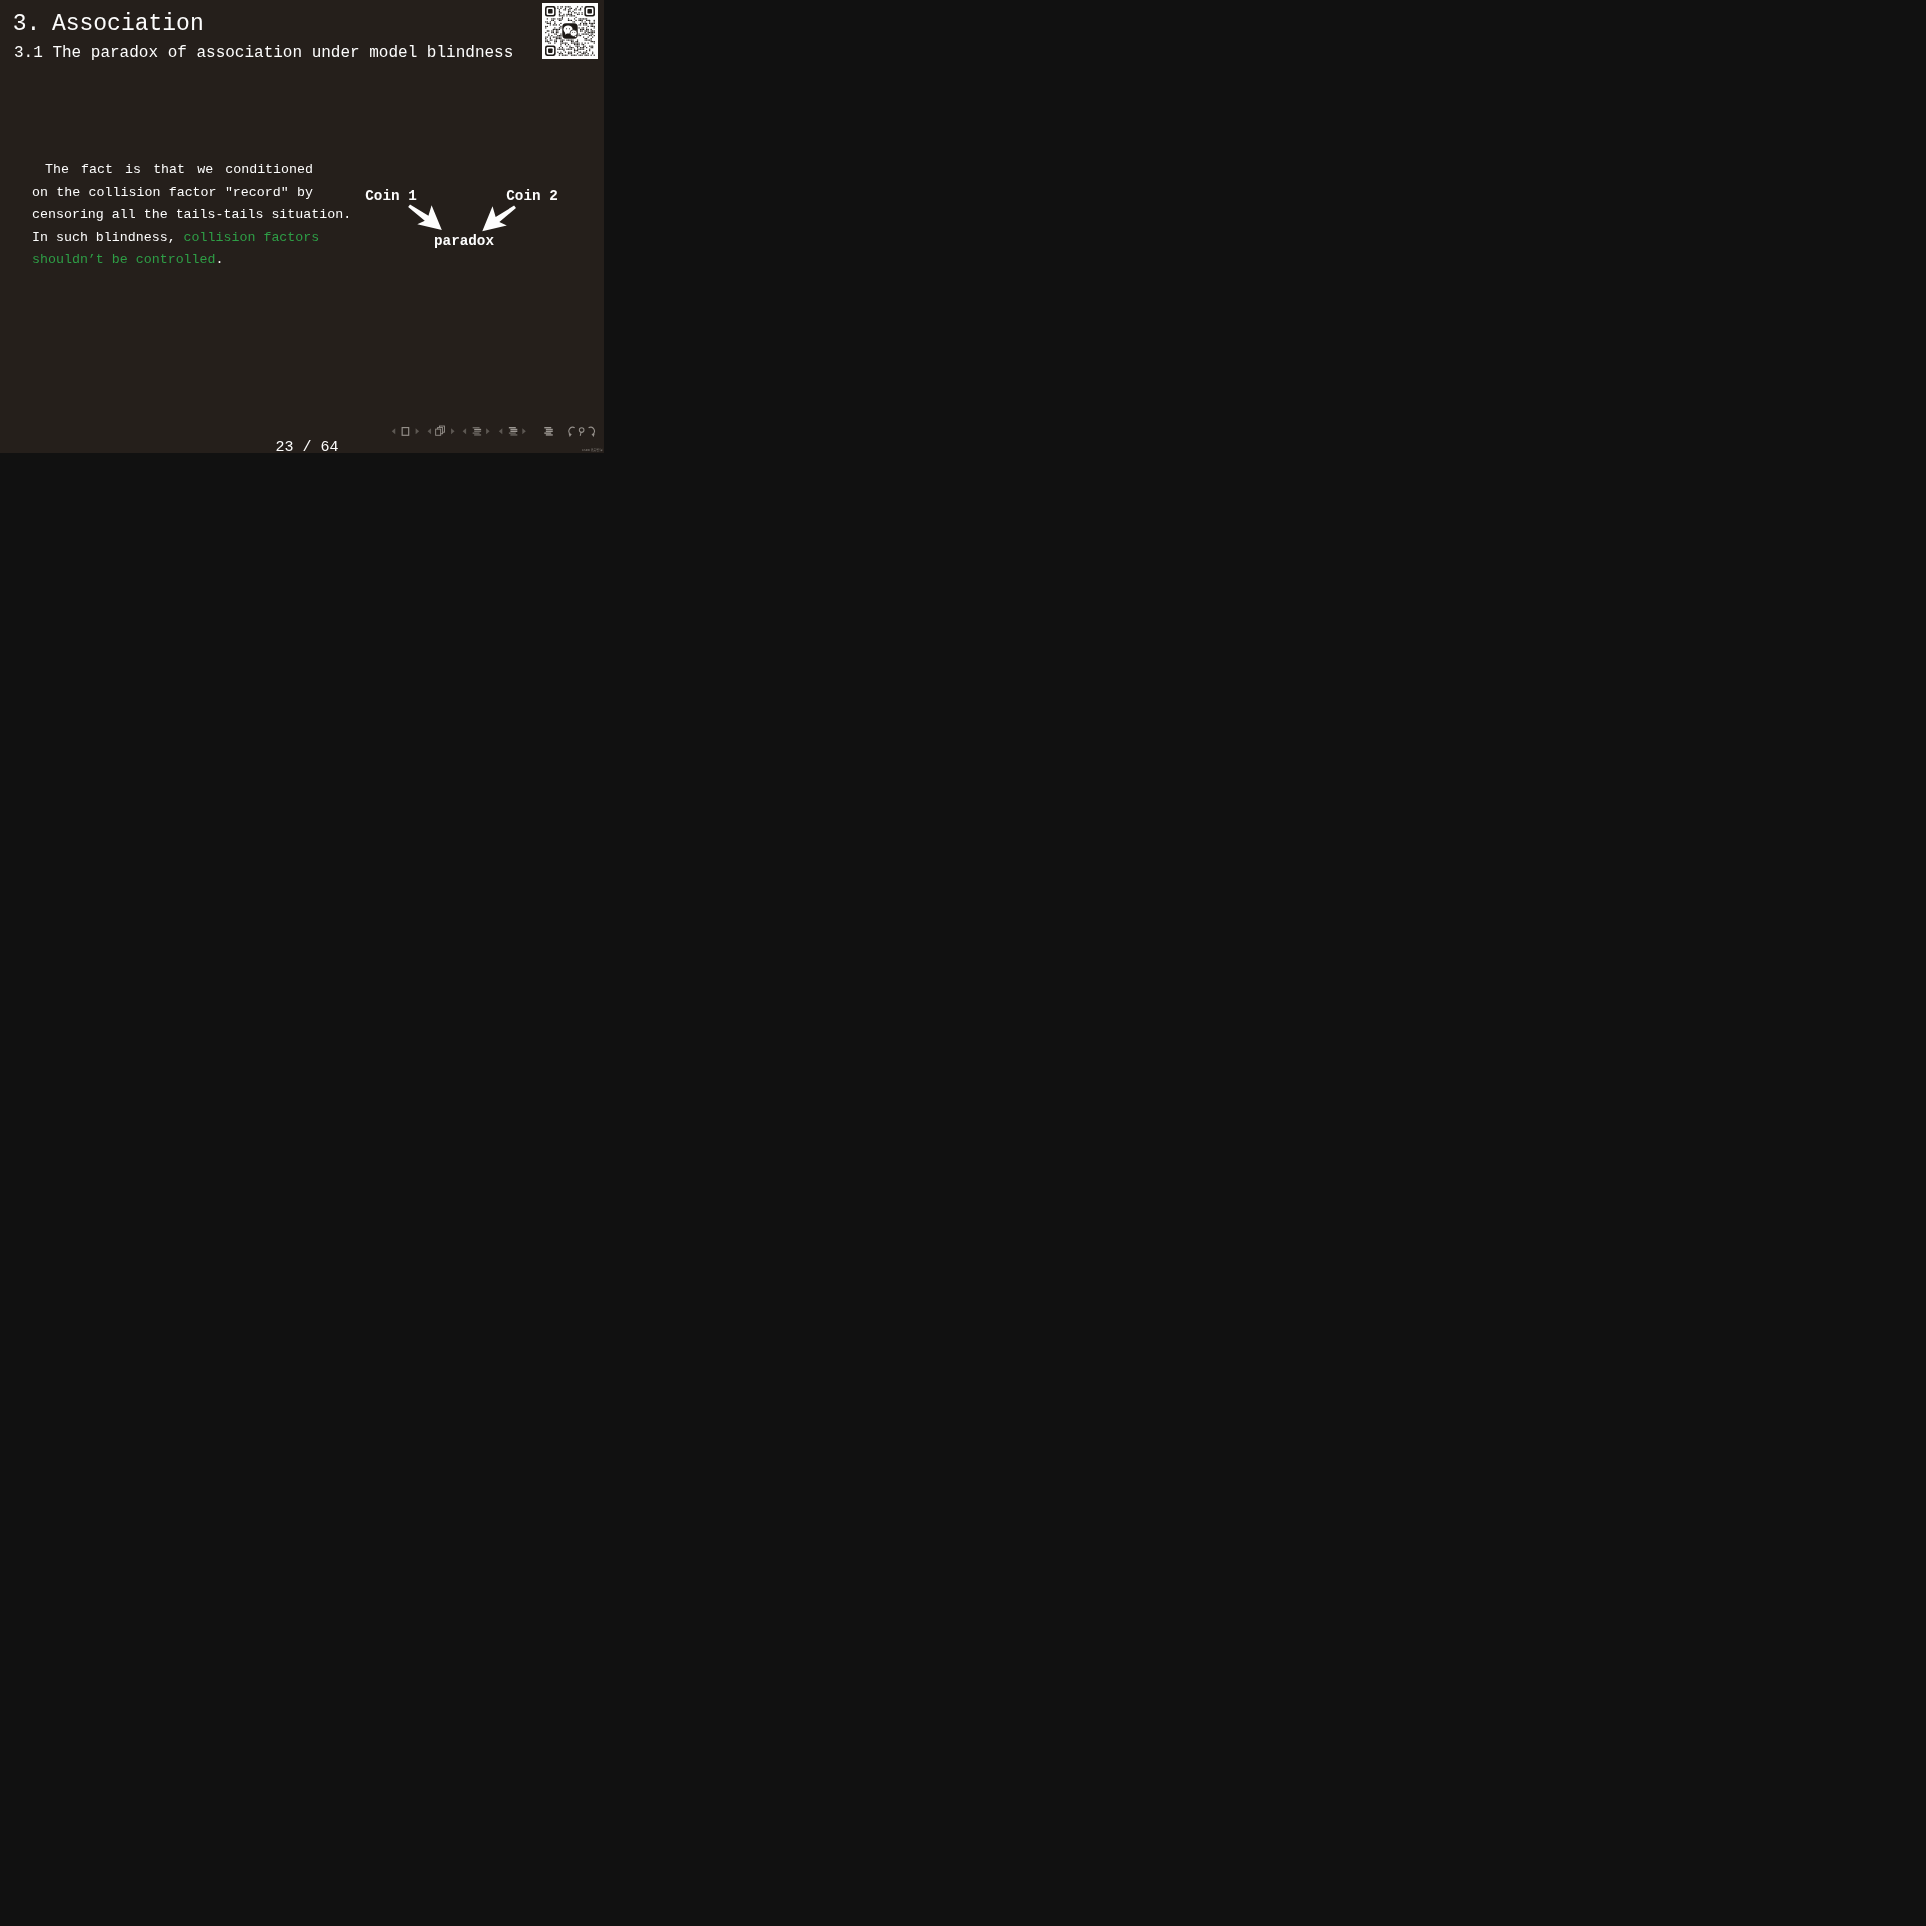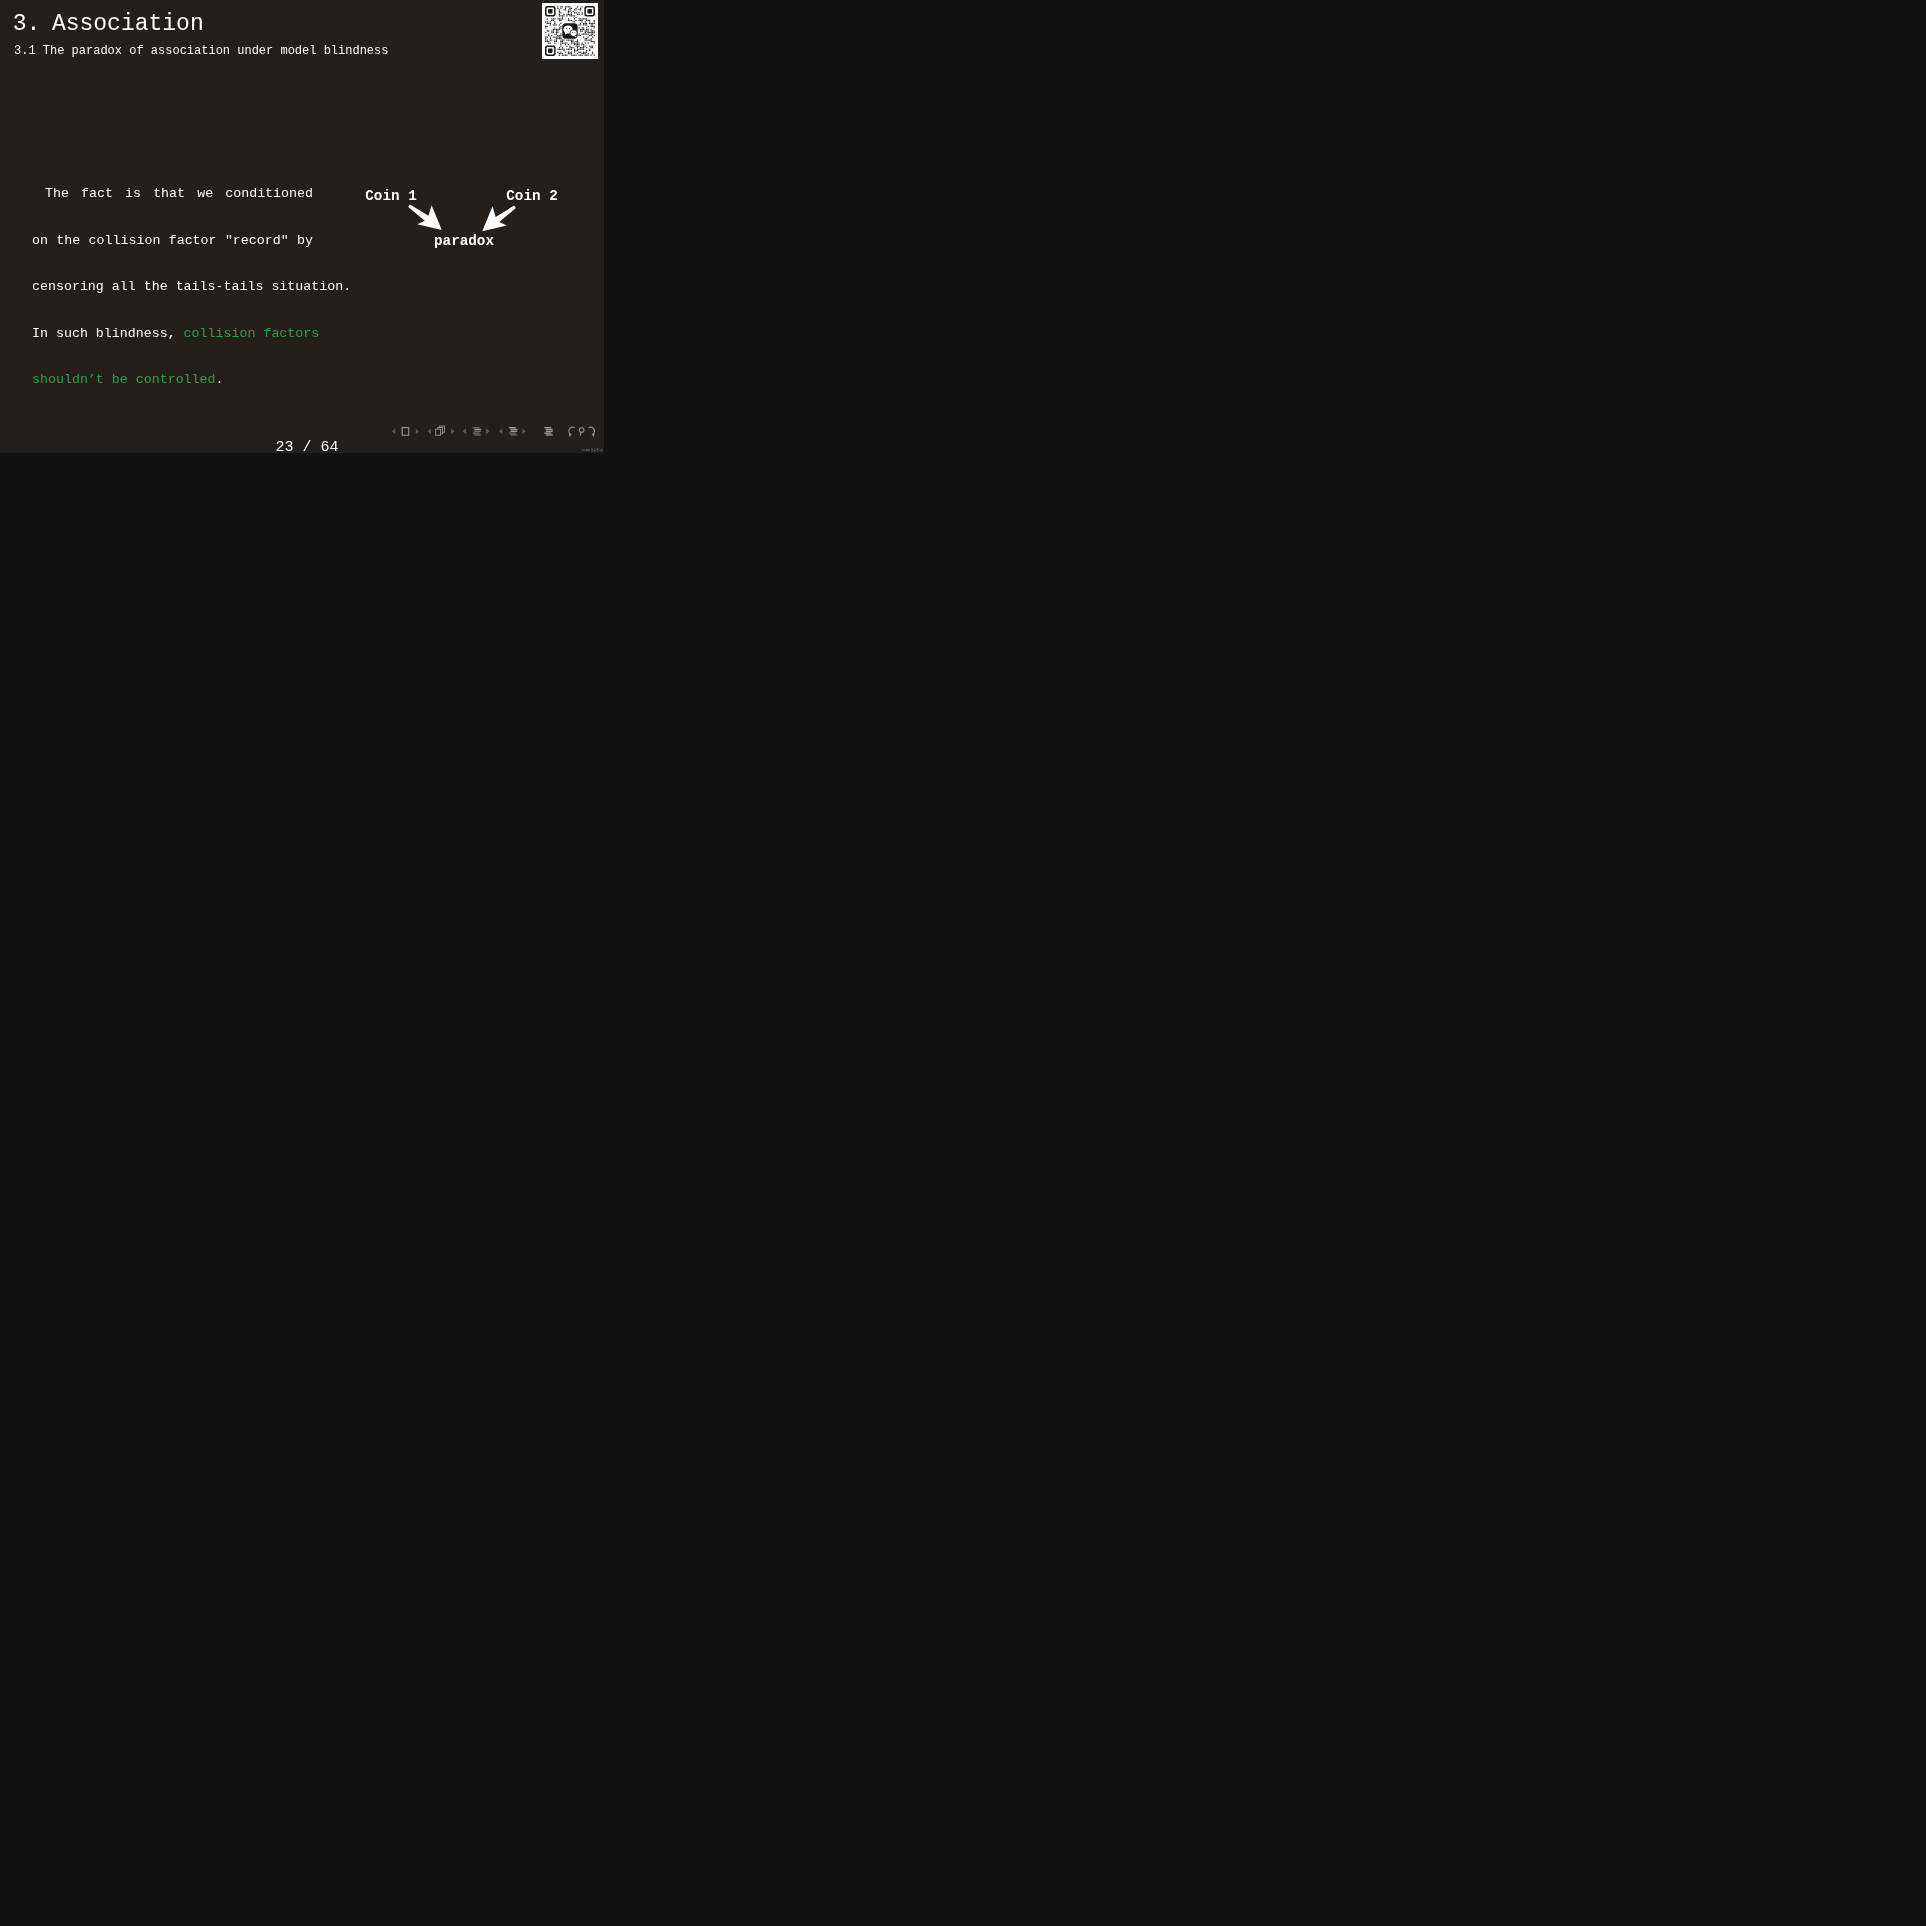--- a/index.html
+++ b/index.html
@@ -5,25 +5,25 @@
   html,body{margin:0;padding:0;background:#111;}
   .slide{
     position:relative;width:604px;height:453px;overflow:hidden;
     background:var(--bg,#251f1b);
     font-family:Liberation Mono, monospace;
     color:var(--fg,#fdfdfd);
   }
   .abs{position:absolute;}
   .title{left:12.7px;top:11.6px;font-size:23px;line-height:1.1;color:var(--fg);white-space:nowrap;}
   .title .sec-name{margin-left:11.6px;}
-  .subtitle{left:14px;top:44px;font-size:12px;line-height:1.2;color:var(--fg);white-space:nowrap;}
+  .subtitle{left:14px;top:44px;font-size:16px;line-height:1.2;color:var(--fg);white-space:nowrap;}
   .qr-box{left:542px;top:3.1px;width:56px;height:56px;}
   .qr-box svg{display:block;width:56px;height:56px;}
   .para{left:32px;top:159px;width:281px;font-size:13.3px;line-height:22.5px;}
-  .para .line{text-align:justify;text-align-last:left;white-space:nowrap;margin-top:24px;}
+  .para .line{text-align:justify;text-align-last:left;white-space:nowrap;}
   .para .line.j{text-align-last:justify;}
   .para .ind{display:inline-block;width:13px;}
   .green{color:var(--green,#2e9e46);}
   .diagram-label{font-size:14.3px;font-weight:bold;white-space:nowrap;transform:translateX(-50%);color:var(--fg);text-align:right;}
   .coin1{left:391px;top:188px;}
   .coin2{left:532px;top:188px;}
   .record{left:464px;top:233px;}
   .decor{left:0;top:0;width:604px;height:453px;pointer-events:none;}
   .pagenum{left:307px;top:439px;transform:translateX(-50%);font-size:15px;color:var(--fg);white-space:nowrap;}
   .watermark{right:1.5px;top:448px;font-size:3.1px;color:var(--wm,#8f8a85);white-space:nowrap;}

